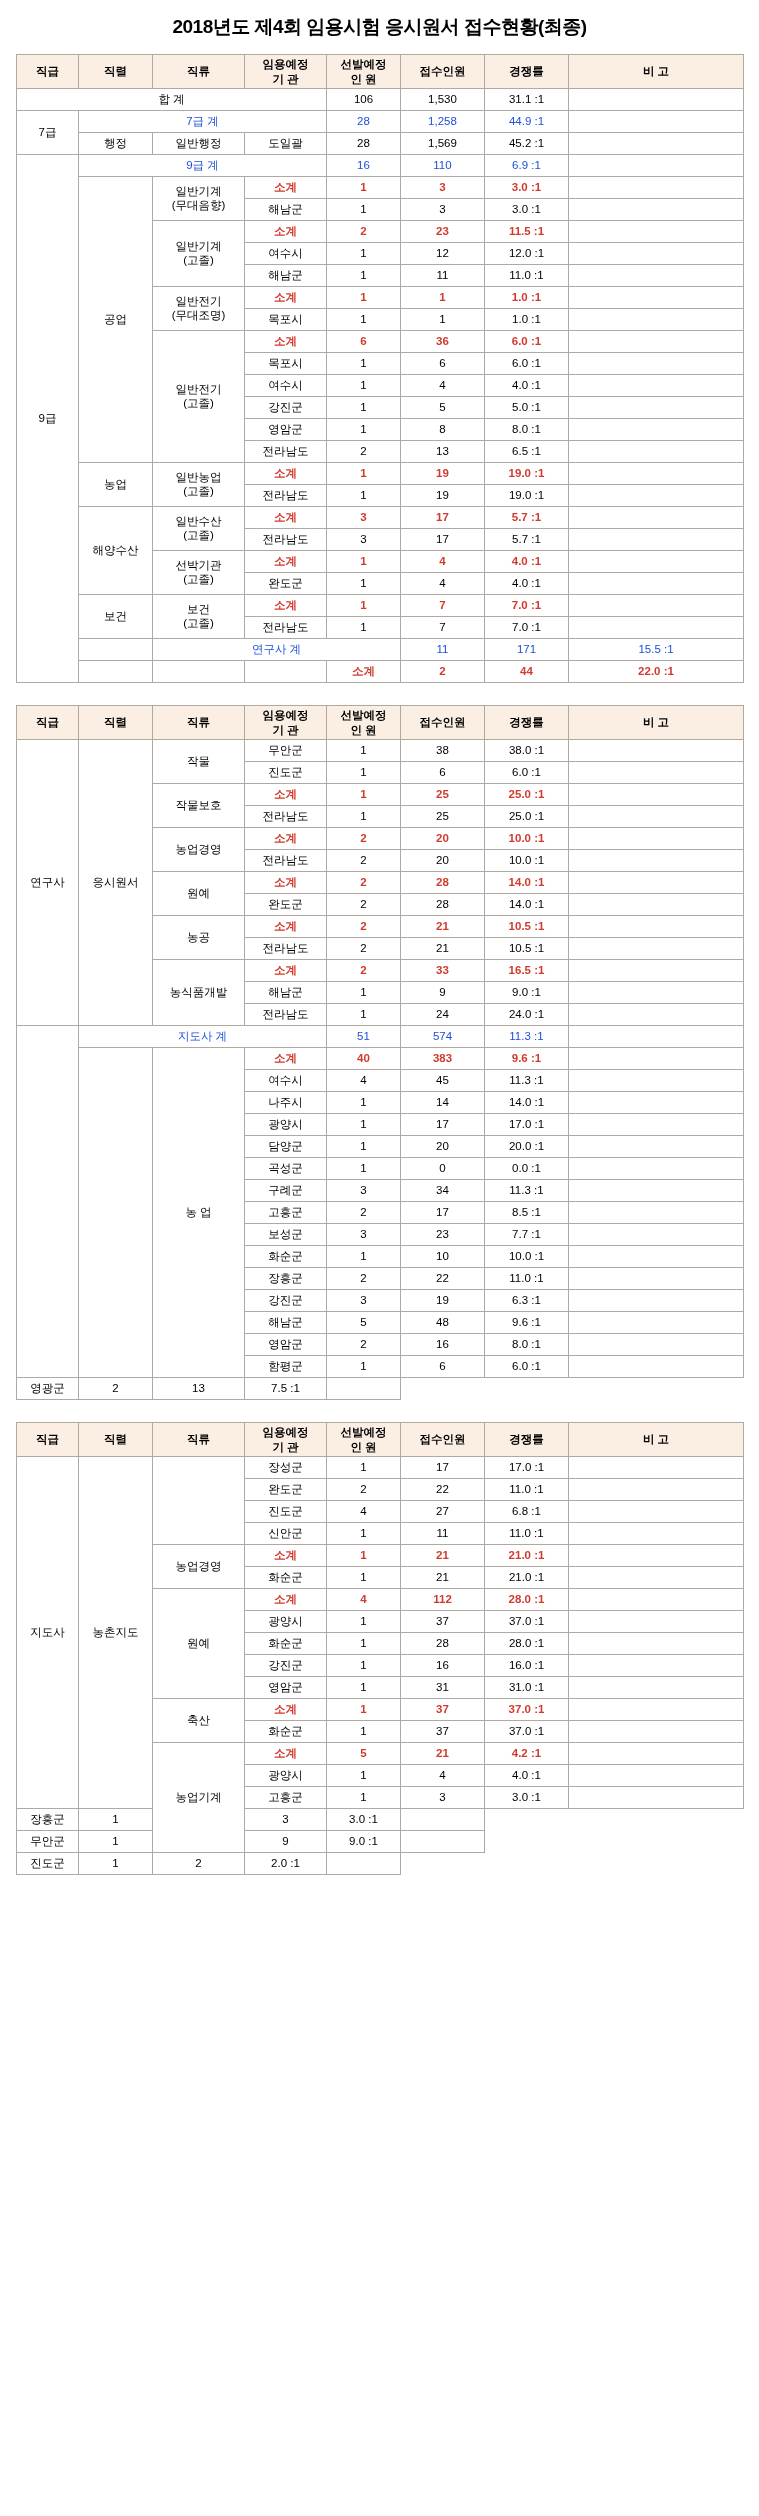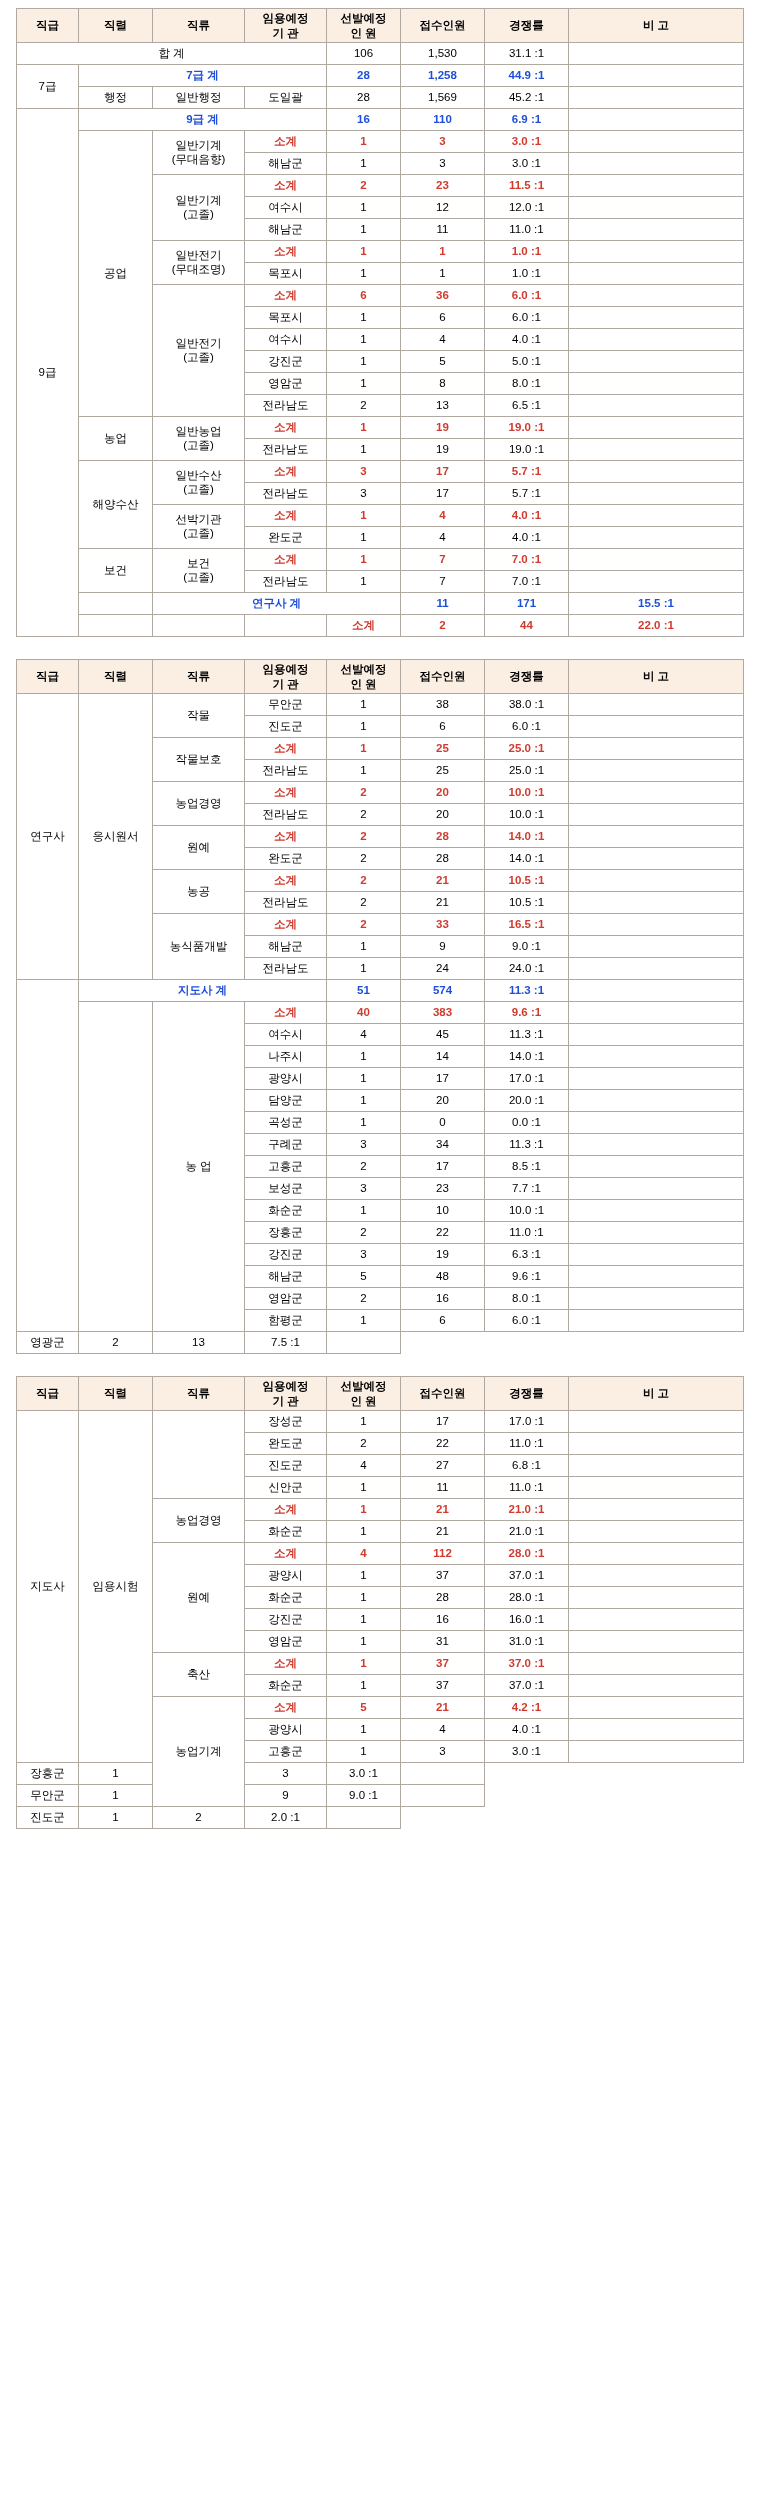--- a/index.html
+++ b/index.html
@@ -45,37 +45,38 @@
   }
   table.grid thead th {
     background: #fbefe4;
     font-weight: bold;
     font-size: 11.5px;
     height: 34px;
   }
   .hdr-two-line {
     line-height: 1.25;
   }
-  .c-blue { color: #1f4fd8; font-weight: bold; }
+  .c-blue { color: #1f4fd8; font-weight: normal; }
   .c-red  { color: #d13b2e; font-weight: bold; }
   .c-bold { font-weight: normal; }
   
   col.c0 { width: 62px; }
   col.c1 { width: 74px; }
   col.c2 { width: 92px; }
   col.c3 { width: 82px; }
   col.c4 { width: 74px; }
   col.c5 { width: 84px; }
   col.c6 { width: 84px; }
   col.c7 { width: 175px; }
 </style>
 </head>
 <body>
 
 <div class="page">
+  <h1 class="doc-title">2018년도 제4회 임용시험 응시원서 접수현황(최종)</h1>
   <div id="tables-root">
       <table class="grid">
         <colgroup>
           <col class="c0">
           <col class="c1">
           <col class="c2">
           <col class="c3">
           <col class="c4">
           <col class="c5">
           <col class="c6">
@@ -571,21 +572,21 @@
             <th><span class="hdr-two-line">임용예정<br>기  관</span></th>
             <th><span class="hdr-two-line">선발예정<br>인    원</span></th>
             <th>접수인원</th>
             <th>경쟁률</th>
             <th>비    고</th>
           </tr>
         </thead>
         <tbody>
           <tr>
             <td rowspan="16" class="c-bold">지도사</td>
-            <td rowspan="16" class="c-bold">임용시험</td>
+            <td rowspan="16" class="c-bold">농촌지도</td>
             <td rowspan="4"></td>
             <td>장성군</td>
             <td>1</td>
             <td>17</td>
             <td>17.0 :1</td>
             <td></td>
           </tr>
           <tr>
             <td>완도군</td>
             <td>2</td>

